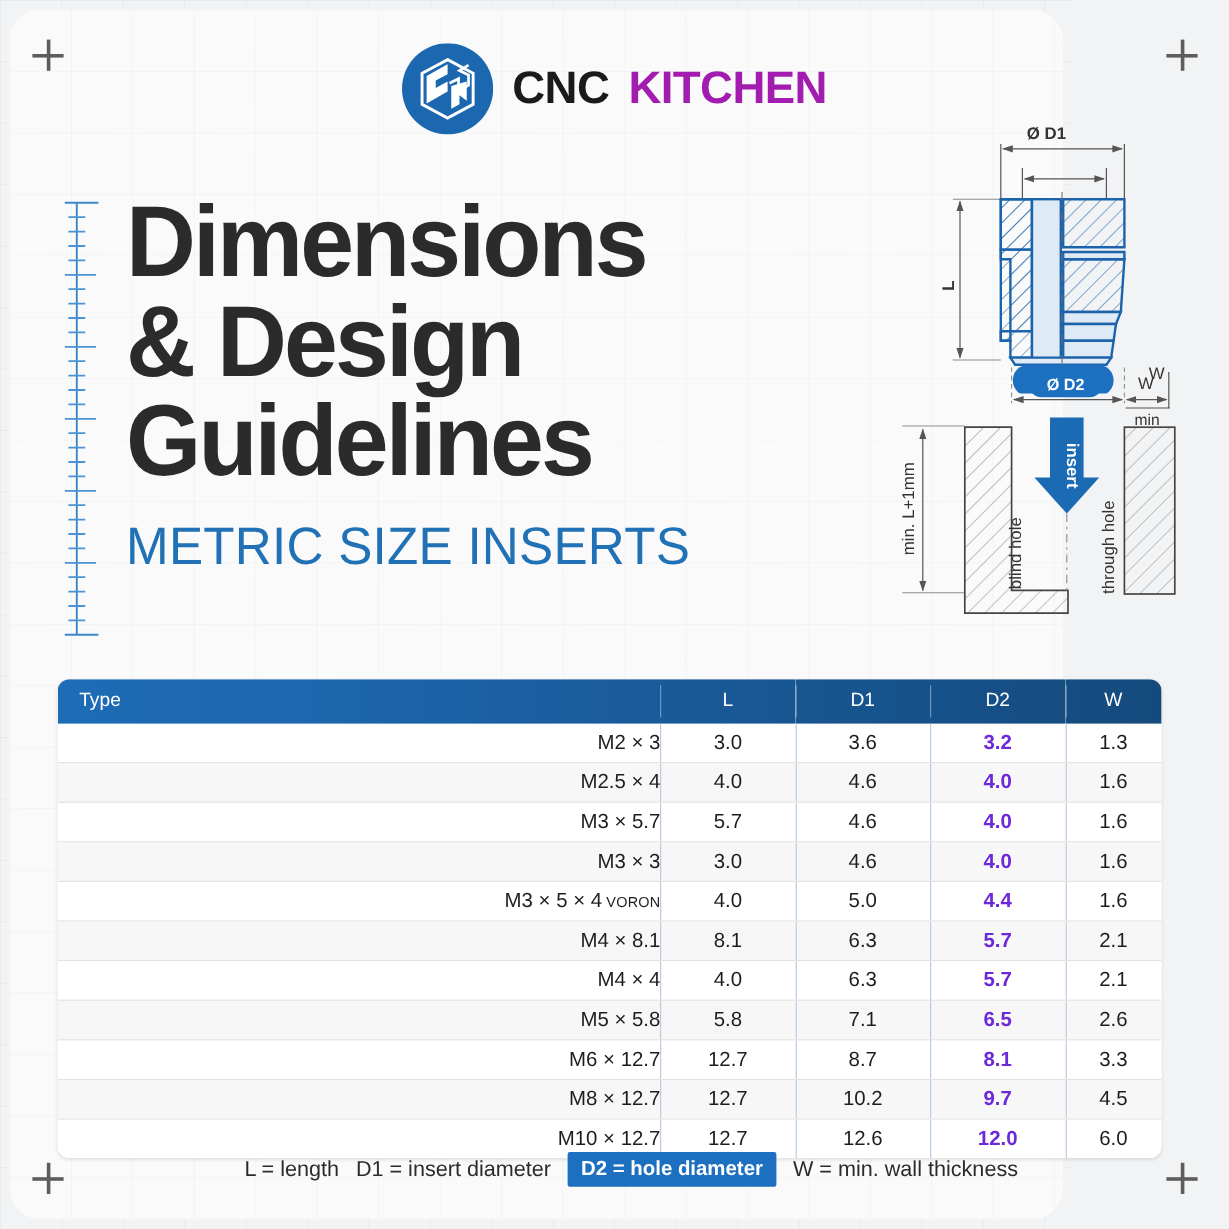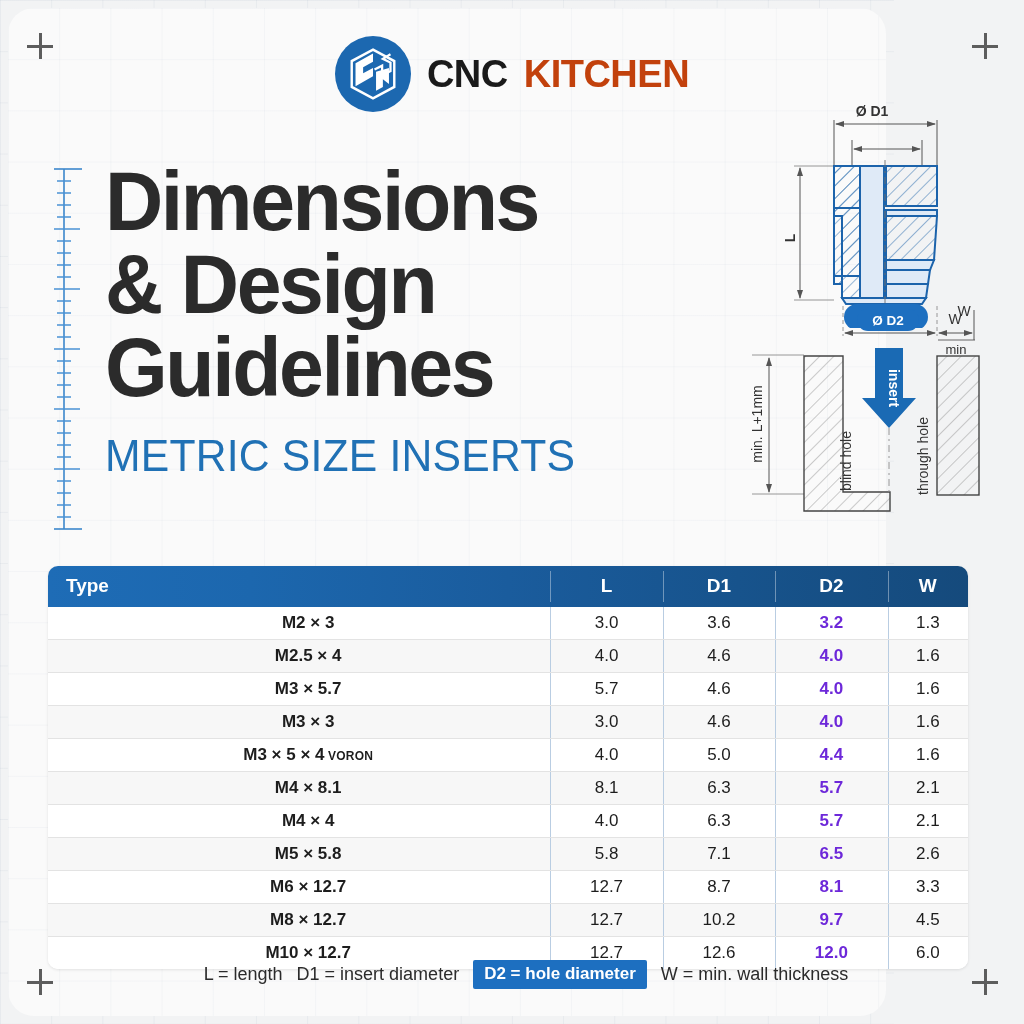--- a/index.html
+++ b/index.html
@@ -56,21 +56,21 @@
   .logo-row {
     position: absolute; left: 0; top: 36px; width: 1024px;
     display: flex; align-items: center; justify-content: center; gap: 16px;
   }
   .logo-mark { width: 76px; height: 76px; }
   .logo-text {
     font-size: 38px; font-weight: 800; letter-spacing: -0.5px;
     display: flex; align-items: baseline;
   }
   .logo-cnc { color: #1a1a1a; }
-  .logo-kitchen { color: #c2410c; margin-left: 16px; }
+  .logo-kitchen { color: #a21caf; margin-left: 16px; }
 
   
   .ruler { position: absolute; left: 52px; top: 167px; }
 
   
   .title-block { position: absolute; left: 105px; top: 160px; width: 620px; }
   .big-title {
     font-size: 84px;
     line-height: 0.99;
     font-weight: 800;
@@ -97,42 +97,42 @@
   
   .table-wrap {
     position: absolute; left: 48px; top: 566px; width: 920px;
     border-radius: 10px; overflow: hidden;
     box-shadow: 0 1px 3px rgba(0,0,0,0.10);
     background: #fff;
   }
   table { width: 100%; border-collapse: collapse; }
   thead th {
     background: transparent;
-    color: #fff; font-size: 19px; font-weight: 700;
+    color: #fff; font-size: 16px; font-weight: 400;
     padding: 9px 0 10px 0;
     position: relative;
   }
   thead tr { background: linear-gradient(to right, #1e6cb6 0%, #1c67ae 22%, #1a5c9d 50%, #17538c 75%, #154a7c 100%); }
   thead th + th::before {
     content: ""; position: absolute; left: 0; top: 5px; bottom: 5px;
     width: 1px; background: rgba(255,255,255,0.38);
   }
   thead th.c-type { text-align: left; padding-left: 18px; }
   tbody td {
     font-size: 17px; color: #1d1d1d;
     padding: 5.5px 0 6.5px 0;
     text-align: center;
     border-bottom: 1px solid #e3e3e3;
     position: relative;
   }
   tbody td + td::before {
     content: ""; position: absolute; left: 0; top: 0; bottom: 0;
     width: 1px; background: #b9cde2;
   }
-  tbody td.c-type { text-align: center; padding-left: 18px; font-weight: bold; }
+  tbody td.c-type { text-align: right; padding-left: 18px; }
   tbody td.c-d2 { color: #6d28d9; font-weight: 700; }
   tbody tr:nth-child(odd) { background: #ffffff; }
   tbody tr:nth-child(even) { background: #f7f7f7; }
   tbody tr:last-child td { border-bottom: none; }
   .voron { font-size: 12px; letter-spacing: 0.2px; }
 
   
   .legend {
     position: absolute; left: 0; top: 960px; width: 1024px;
     display: flex; align-items: center; justify-content: center; gap: 14px;

